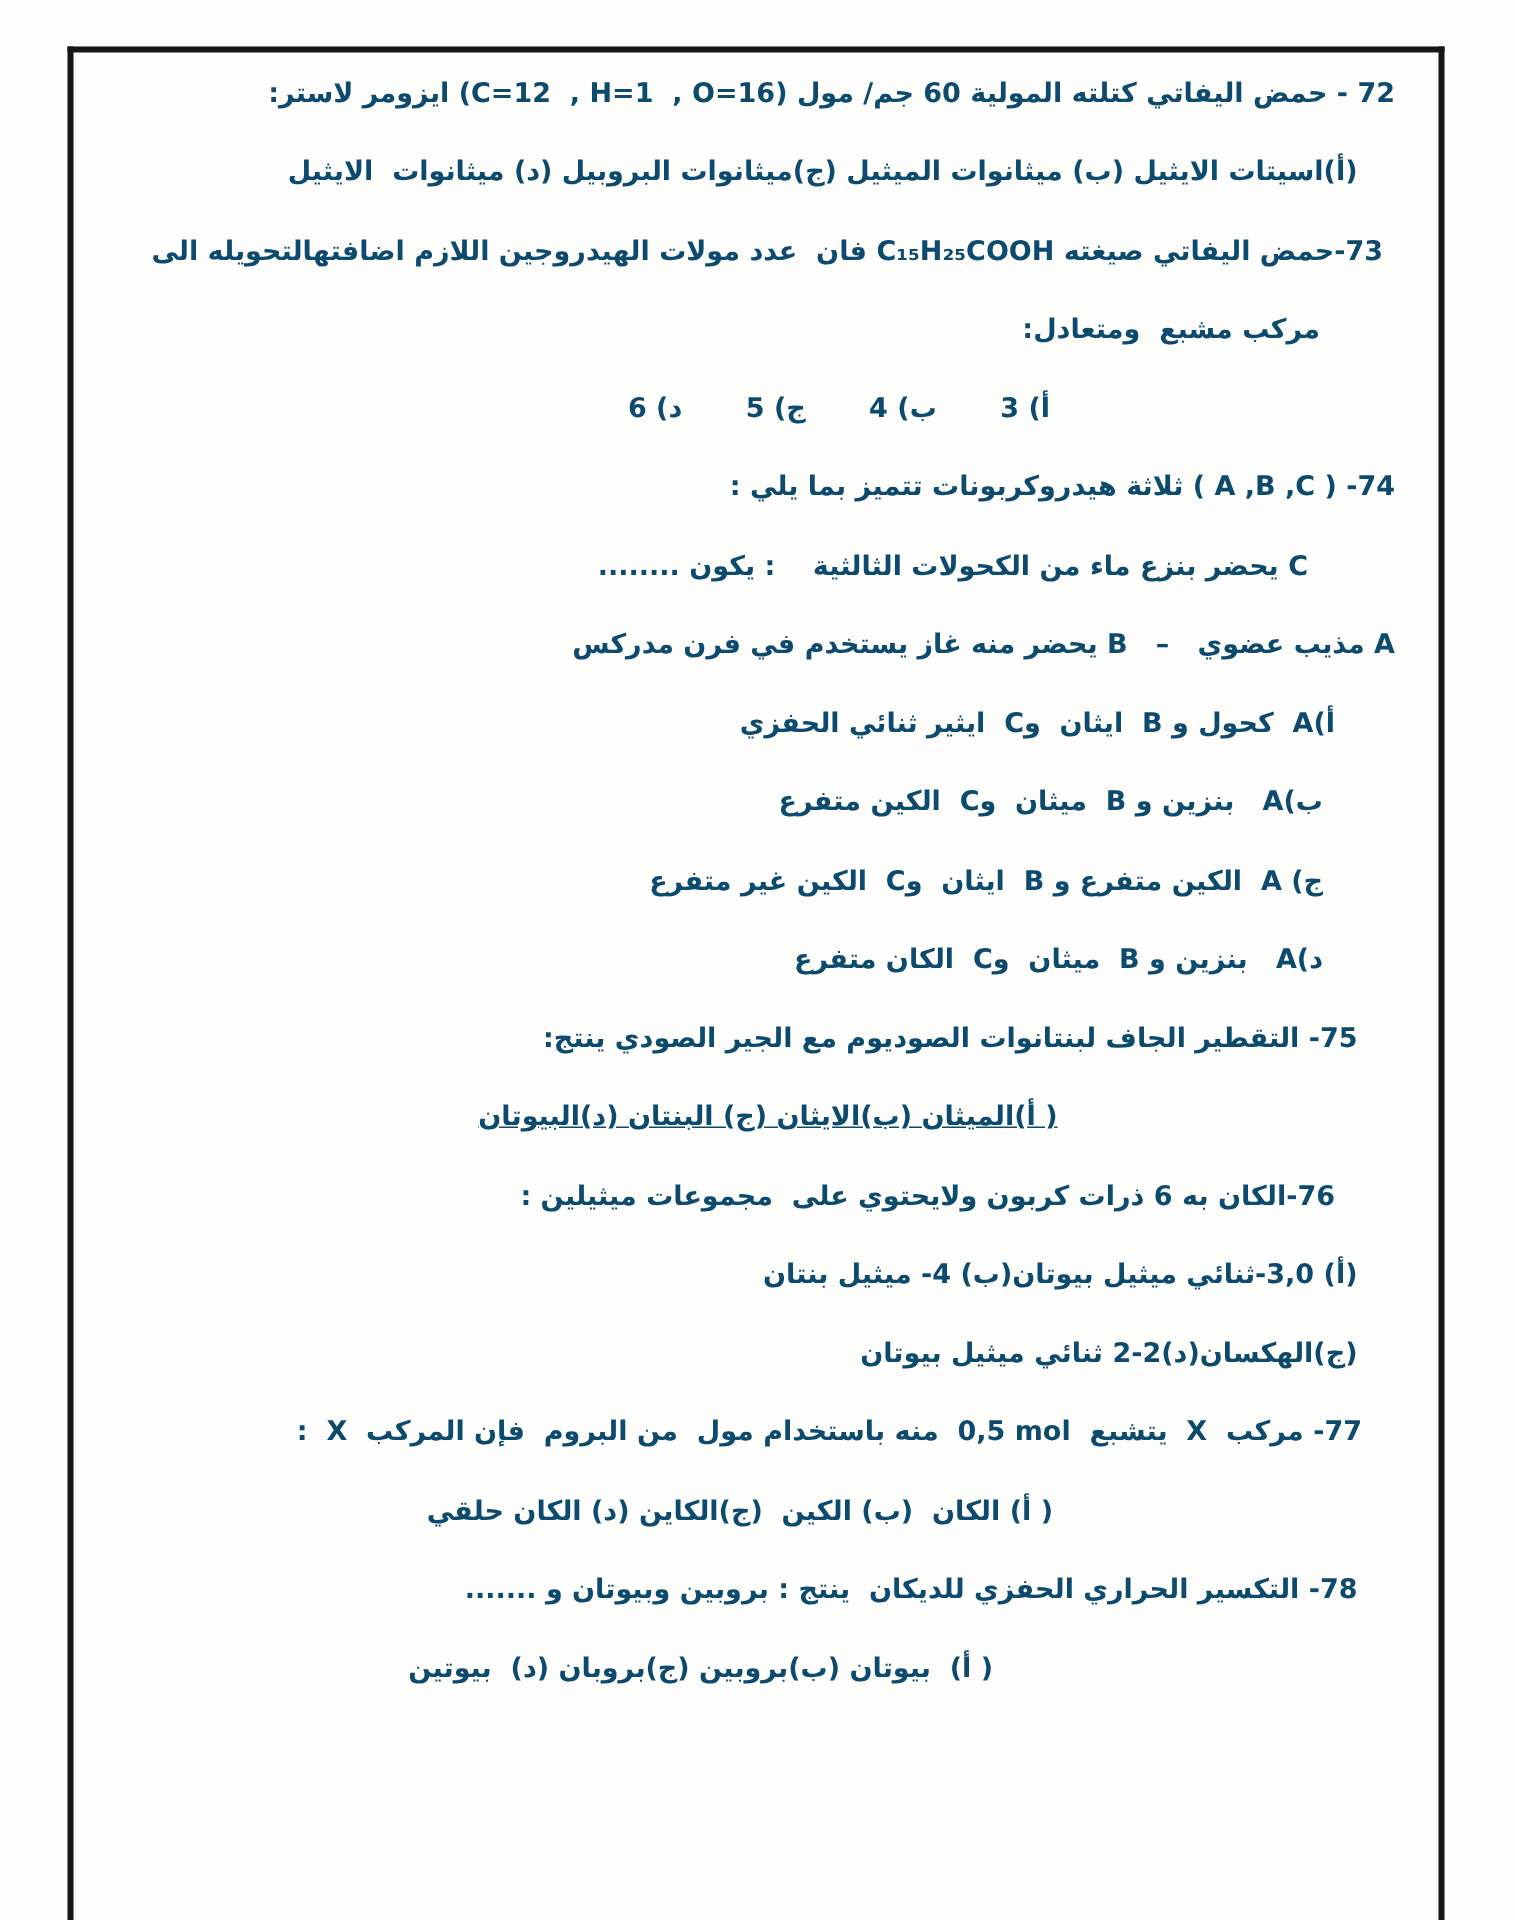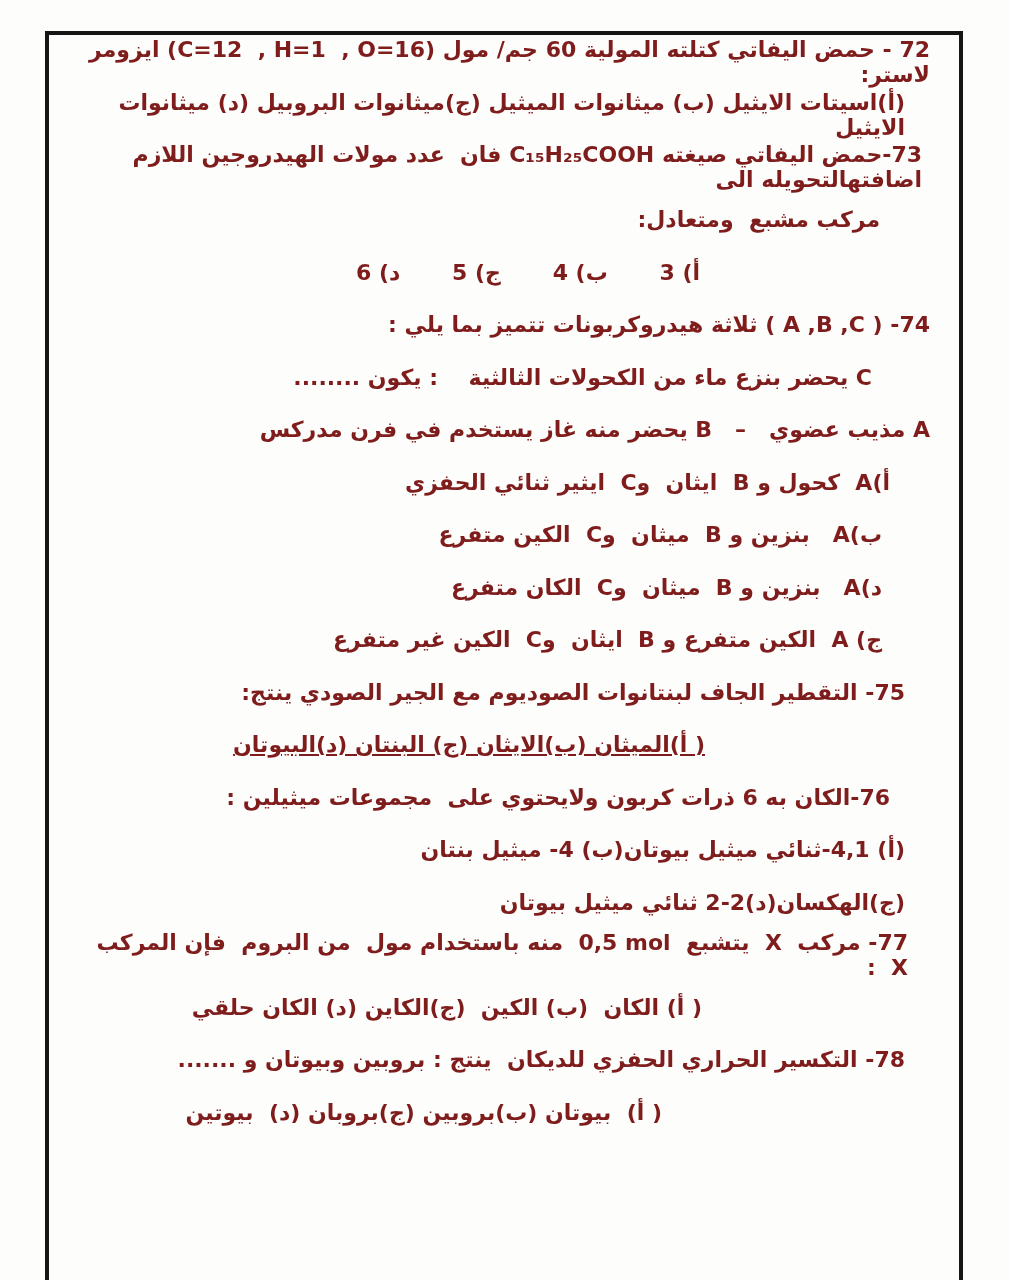--- a/index.html
+++ b/index.html
@@ -24,23 +24,23 @@
     border: 4px solid #161616;
     border-bottom: none;
     pointer-events: none;
   }
   .content {
     position: absolute;
     left: 70px;
     right: 80px;
     top: 36px;
     direction: rtl;
-    color: #7f1d1d;
+    color: #0c4a6e;
     font-weight: bold;
-    font-size: 22px;
+    font-size: 18px;
   }
   .line {
     height: 52.5px;
     display: flex;
     align-items: center;
     justify-content: flex-start; 
     white-space: pre-wrap;
   }
   .line > span {
     display: inline-block;
@@ -60,25 +60,25 @@
       <div class="line"><span style="margin-right: 0px;">72 - حمض اليفاتي كتلته المولية 60 جم/ مول (‪C=12  , H=1  , O=16‬) ايزومر لاستر:</span></div>
       <div class="line"><span style="margin-right: 25px;">(أ)اسيتات الايثيل (ب) ميثانوات الميثيل (ج)ميثانوات البروبيل (د) ميثانوات  الايثيل</span></div>
       <div class="line"><span style="margin-right: 8px;">73-حمض اليفاتي صيغته ‪C₁₅H₂₅COOH‬ فان  عدد مولات الهيدروجين اللازم اضافتهالتحويله الى</span></div>
       <div class="line"><span style="margin-right: 50px;">مركب مشبع  ومتعادل:</span></div>
       <div class="line"><span style="margin-right: 230px;">أ) 3   ب) 4   ج) 5   د) 6</span></div>
       <div class="line"><span style="margin-right: 0px;">74- ( ‪A ,B ,C‬ ) ثلاثة هيدروكربونات تتميز بما يلي :</span></div>
       <div class="line"><span style="margin-right: 58px;">C يحضر بنزع ماء من الكحولات الثالثية    : يكون ........</span></div>
       <div class="line"><span style="margin-right: 0px;">A مذيب عضوي   –   B يحضر منه غاز يستخدم في فرن مدركس</span></div>
       <div class="line"><span style="margin-right: 40px;">أ)A  كحول و B  ايثان  وC  ايثير ثنائي الحفزي</span></div>
       <div class="line"><span style="margin-right: 48px;">ب)A   بنزين و B  ميثان  وC  الكين متفرع</span></div>
+      <div class="line"><span style="margin-right: 48px;">ج) A  الكين متفرع و B  ايثان  وC  الكين غير متفرع</span></div>
       <div class="line"><span style="margin-right: 48px;">د)A   بنزين و B  ميثان  وC  الكان متفرع</span></div>
-      <div class="line"><span style="margin-right: 48px;">ج) A  الكين متفرع و B  ايثان  وC  الكين غير متفرع</span></div>
       <div class="line"><span style="margin-right: 25px;">75- التقطير الجاف لبنتانوات الصوديوم مع الجير الصودي ينتج:</span></div>
       <div class="line"><span style="margin-right: 225px; text-decoration: underline;">( أ)الميثان (ب)الايثان (ج) البنتان (د)البيوتان</span></div>
       <div class="line"><span style="margin-right: 40px;">76-الكان به 6 ذرات كربون ولايحتوي على  مجموعات ميثيلين :</span></div>
-      <div class="line"><span class="cols" style="width: 545px; margin-right: 25px;"><span>(أ) 4,1-ثنائي ميثيل بيوتان</span><span>(ب) 4- ميثيل بنتان</span></span></div>
+      <div class="line"><span class="cols" style="width: 545px; margin-right: 25px;"><span>(أ) 3,0-ثنائي ميثيل بيوتان</span><span>(ب) 4- ميثيل بنتان</span></span></div>
       <div class="line"><span class="cols" style="width: 545px; margin-right: 25px;"><span>(ج)الهكسان</span><span>(د)2-2 ثنائي ميثيل بيوتان</span></span></div>
       <div class="line"><span style="margin-right: 22px;">77- مركب  X  يتشبع  ‪0,5 mol‬  منه باستخدام مول  من البروم  فإن المركب  X  :</span></div>
       <div class="line"><span style="margin-right: 228px;">( أ) الكان  (ب) الكين  (ج)الكاين (د) الكان حلقي</span></div>
       <div class="line"><span style="margin-right: 25px;">78- التكسير الحراري الحفزي للديكان  ينتج : بروبين وبيوتان و .......</span></div>
       <div class="line"><span style="margin-right: 268px; text-align: right;">( أ)  بيوتان (ب)بروبين (ج)بروبان (د)  بيوتين</span></div>
     </div>
 </div>
 
 </body></html>

